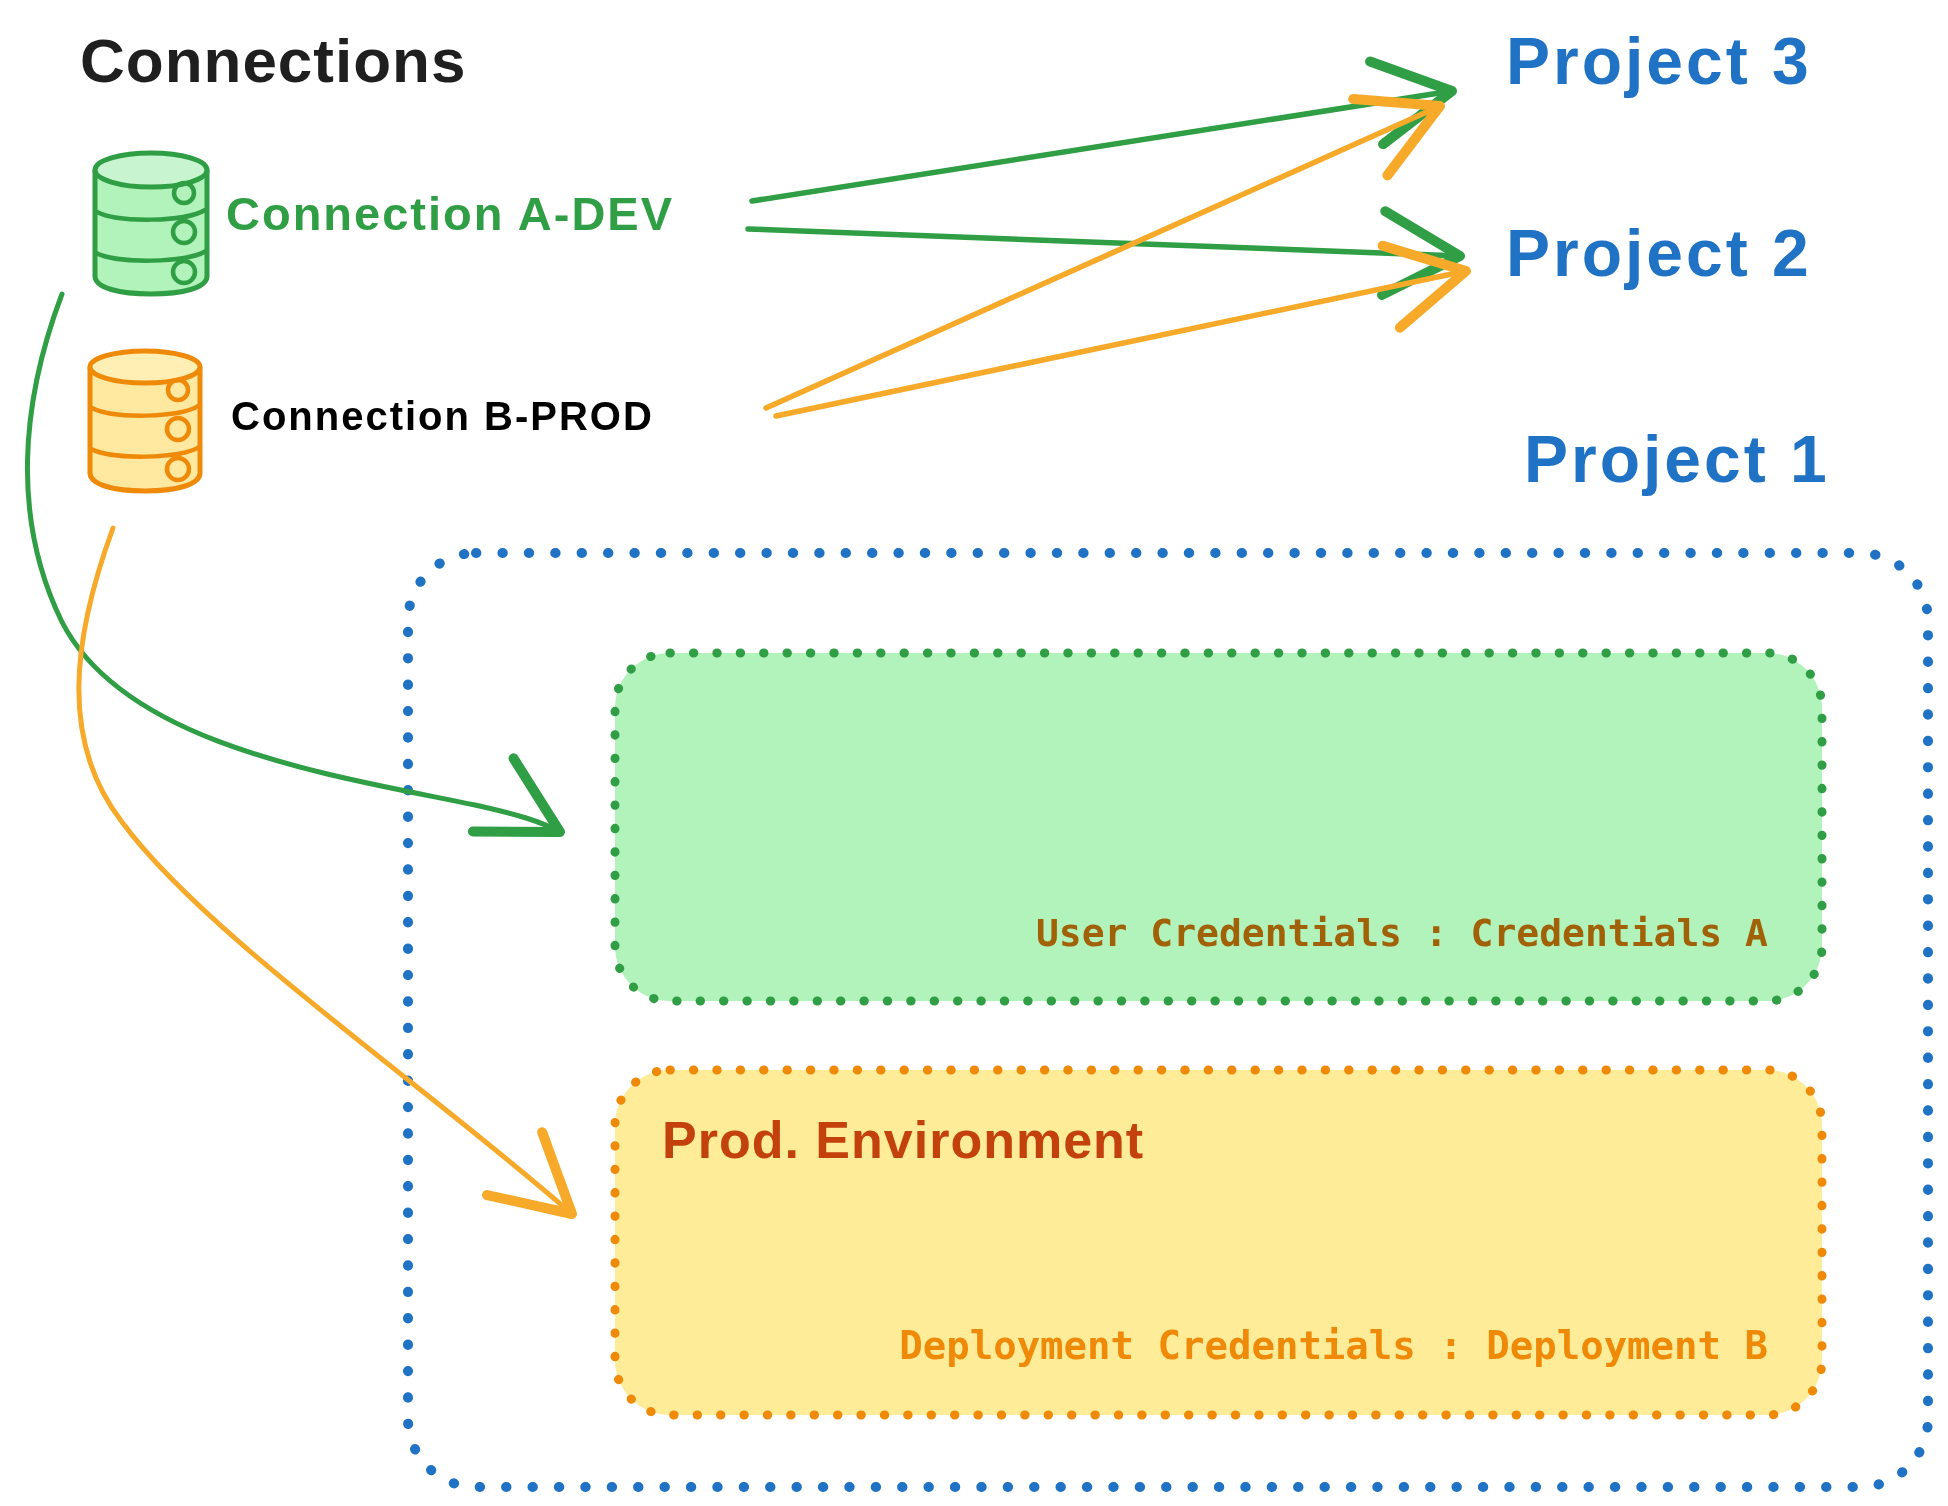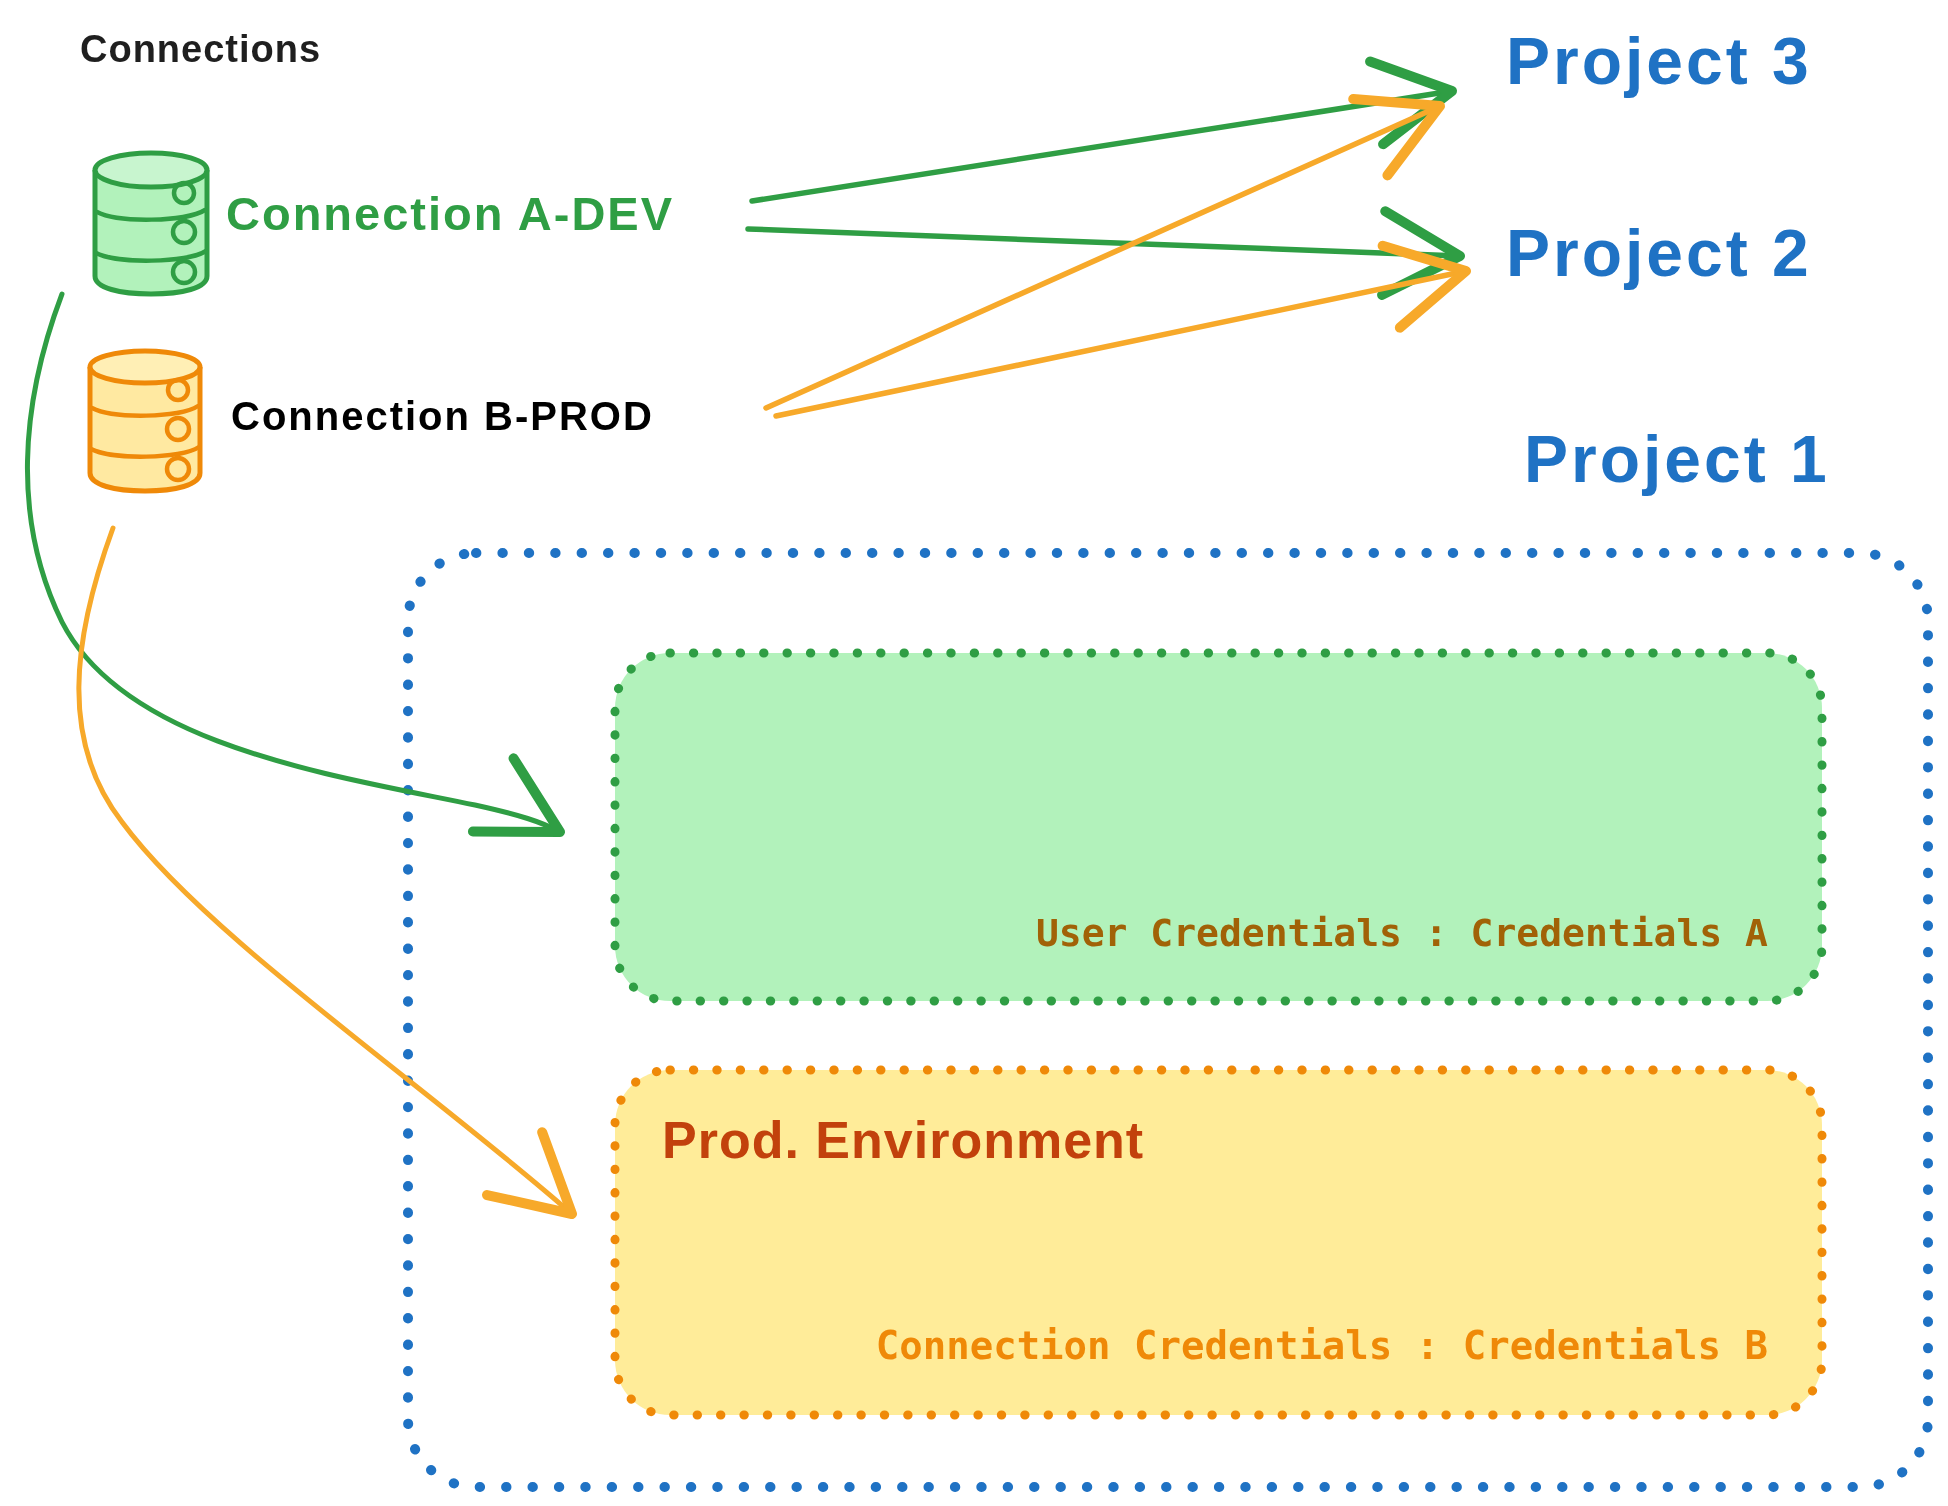--- a/index.html
+++ b/index.html
@@ -5,21 +5,21 @@
   html,body{margin:0;padding:0;background:#ffffff;}
   .canvas{
     position:relative;
     width:1948px;height:1506px;
     background:#ffffff;
     overflow:hidden;
     font-family:"Liberation Sans", sans-serif;
   }
   .art{position:absolute;left:0;top:0;width:1948px;height:1506px;}
   .t{position:absolute;white-space:nowrap;font-weight:600;line-height:1;}
-  .title{left:80px;top:30px;font-size:38px;letter-spacing:1px;color:#1f1f1f;}
+  .title{left:80px;top:30px;font-size:62px;letter-spacing:1px;color:#1f1f1f;}
   .conn-a{left:226px;top:190px;font-size:47px;letter-spacing:2px;color:#2f9e44;}
   .conn-b{left:231px;top:396px;font-size:40px;letter-spacing:2px;color:#000000;}
   .proj{color:#1f72c4;font-size:66px;letter-spacing:3px;}
   .p3{left:1506px;top:28px;}
   .p2{left:1506px;top:220px;}
   .p1{left:1524px;top:426px;}
   .env-label{font-size:52px;letter-spacing:1px;}
   .dev-label{left:662px;top:698px;color:#2f9e44;}
   .prod-label{left:662px;top:1114px;color:#c2410c;}
   .cred{font-family:"DejaVu Sans Mono", monospace;font-weight:700;}
@@ -81,15 +81,15 @@
   <div class="t conn-a">Connection A-DEV</div>
   <div class="t conn-b">Connection B-PROD</div>
 
   <div class="t proj p3">Project 3</div>
   <div class="t proj p2">Project 2</div>
   <div class="t proj p1">Project 1</div>
 
   <div class="t cred dev-cred">User Credentials : Credentials A</div>
 
   <div class="t env-label prod-label">Prod. Environment</div>
-  <div class="t cred prod-cred">Connection Credentials : Credentials B</div>
+  <div class="t cred prod-cred">Deployment Credentials : Deployment B</div>
 
 </div>
 
 </body></html>

